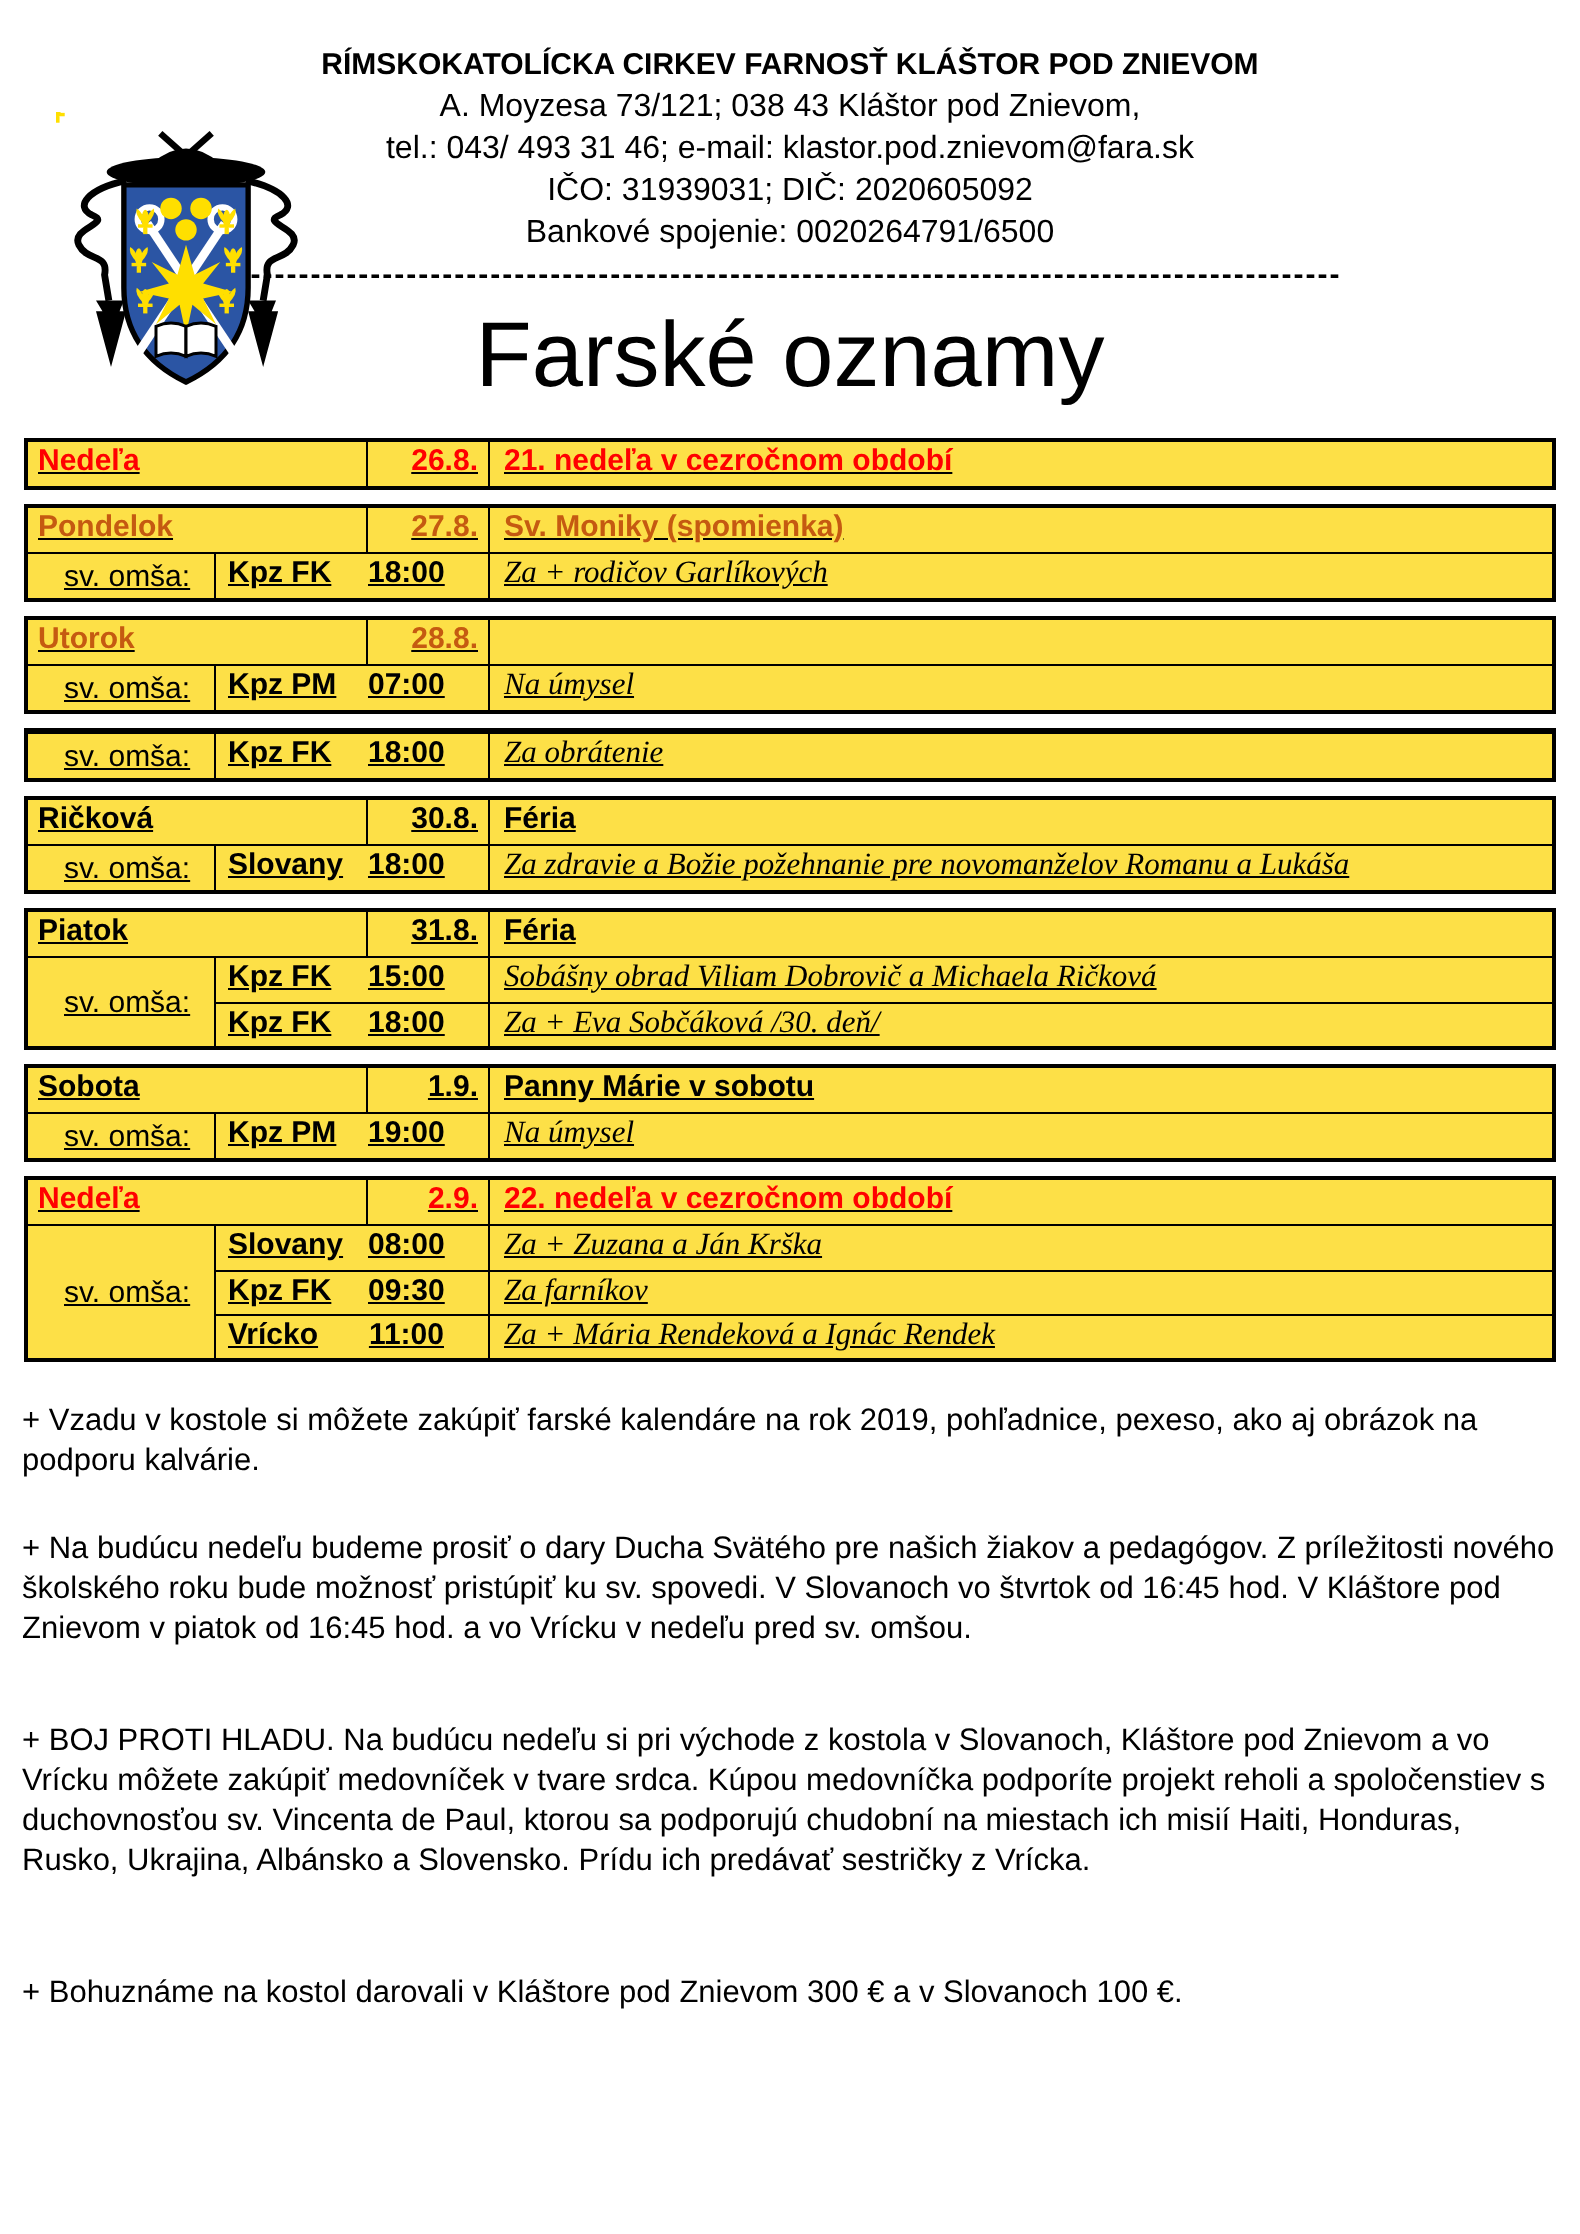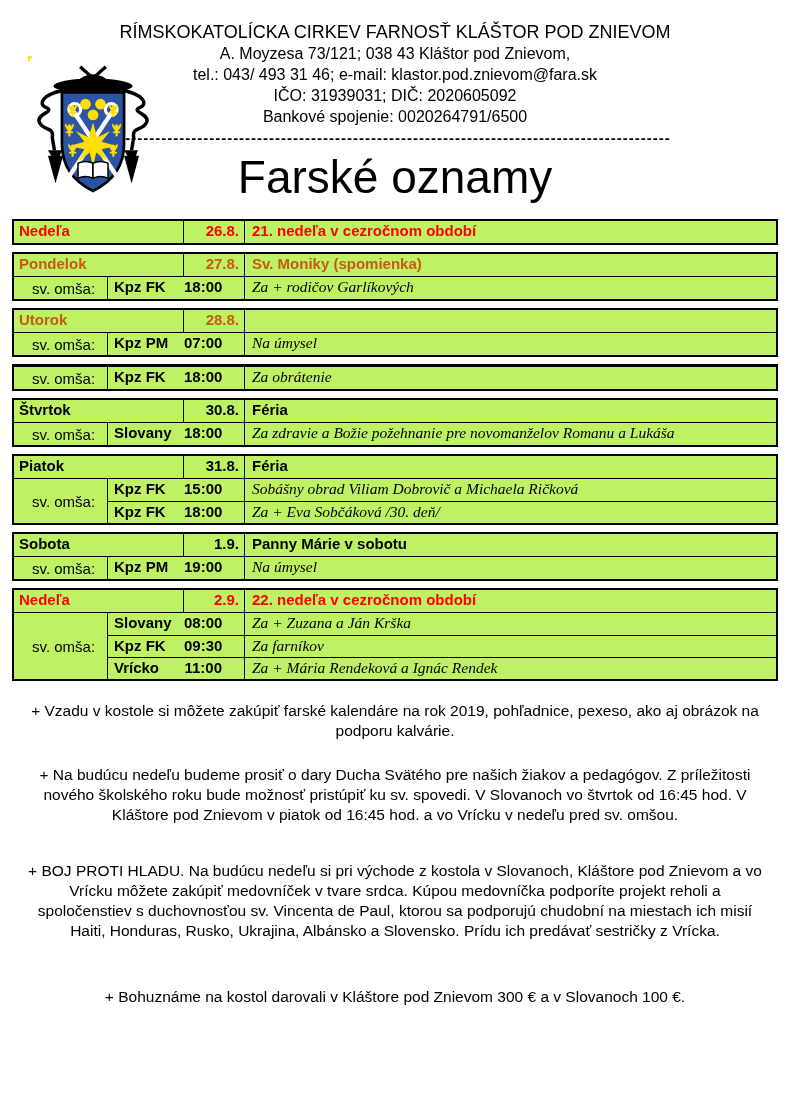--- a/index.html
+++ b/index.html
@@ -2,47 +2,47 @@
 <html><head>
 <meta charset="utf-8">
 <style>
   * { margin:0; padding:0; box-sizing:border-box; }
   html,body { background:#ffffff; }
   body { font-family:"Liberation Sans", sans-serif; color:#000; }
   .page { position:relative; width:790px; height:1117px; background:#fff; margin:0 auto; overflow:hidden; }
 
   
   .letterhead { padding-top:22px; text-align:center; }
-  .lh-line1 { font-size:18px; font-weight:normal; line-height:21px;text-align:center; }
+  .lh-line1 { font-size:15px; font-weight:bold; line-height:21px;text-align:center; }
   .lh-line  { font-size:16px; line-height:21px; }
   .lh-divider { font-size:15px; font-weight:bold; letter-spacing:1px; line-height:18px; margin-top:2px;
                 white-space:nowrap; overflow:hidden; }
   .doc-title { text-align:center; font-size:46px; font-weight:400; line-height:52px; margin-top:4px; }
 
   .coat { position:absolute; left:28px; top:56px; width:130px; height:150px; }
 
   
   .schedule { margin:16px 12px 0 12px; }
-  .day-block { border:2px solid #000; margin-bottom:7px; background:#bef264; }
+  .day-block { border:2px solid #000; margin-bottom:7px; background:#fde047;text-decoration:underline; }
   .row { display:flex; align-items:stretch; }
   .hrow { height:22px; }
   .h-day   { width:170px; border-right:1.5px solid #000; font-weight:bold; font-size:15px; line-height:20px; padding-left:5px; }
   .h-date  { width:61px;  border-right:1.5px solid #000; font-weight:bold; font-size:15px; line-height:20px; text-align:right; padding-right:5px; }
   .h-feast { flex:1; font-weight:bold; font-size:15px; line-height:20px; padding-left:7px; white-space:nowrap; overflow:hidden; }
   .body-row { border-top:1.5px solid #000; display:flex; }
   .m-label { width:94px; border-right:1.5px solid #000; font-size:15px; display:flex; align-items:center; padding-left:18px; }
   .m-rows { flex:1; display:flex; flex-direction:column; }
   .m-row { display:flex; height:22px; }
   .m-row + .m-row { border-top:1.3px solid #000; }
   .m-place { width:76px; font-weight:bold; font-size:15px; line-height:20px; padding-left:6px; white-space:nowrap; }
   .m-time  { width:61px; border-right:1.5px solid #000; font-weight:bold; font-size:15px; line-height:20px; text-align:right; padding-right:22px; }
   .m-int   { flex:1; font-family:"Liberation Serif", serif; font-style:italic; font-size:15.5px; line-height:20px; padding-left:7px; white-space:nowrap; overflow:hidden; }
 
   
-  .announcements { margin:0 26px; text-align:center; }
+  .announcements { margin:0 11px; text-align:left; }
   .ann { font-size:15.5px; line-height:20px; }
   .ann-0 { margin-top:20px; }
   .ann-1 { margin-top:24px; }
   .ann-2 { margin-top:36px; }
   .ann-3 { margin-top:46px; }
 </style>
 </head>
 <body>
 
 <div class="page">
@@ -153,21 +153,21 @@
             <div class="m-row">
               <div class="m-place">Kpz FK</div>
               <div class="m-time">18:00</div>
               <div class="m-int">Za obrátenie</div>
             </div>
           </div>
         </div>
       </div>
       <div class="day-block">
         <div class="row hrow">
-          <div class="h-day" style="color: rgb(0, 0, 0);">Štvrtok</div>
+          <div class="h-day" style="color: rgb(0, 0, 0);">Ričková</div>
           <div class="h-date" style="color: rgb(0, 0, 0);">30.8.</div>
           <div class="h-feast" style="color: rgb(0, 0, 0);">Féria</div>
         </div>
         <div class="body-row">
           <div class="m-label">sv. omša:</div>
           <div class="m-rows">
             <div class="m-row">
               <div class="m-place">Slovany</div>
               <div class="m-time">18:00</div>
               <div class="m-int">Za zdravie a Božie požehnanie pre novomanželov Romanu a Lukáša</div>

